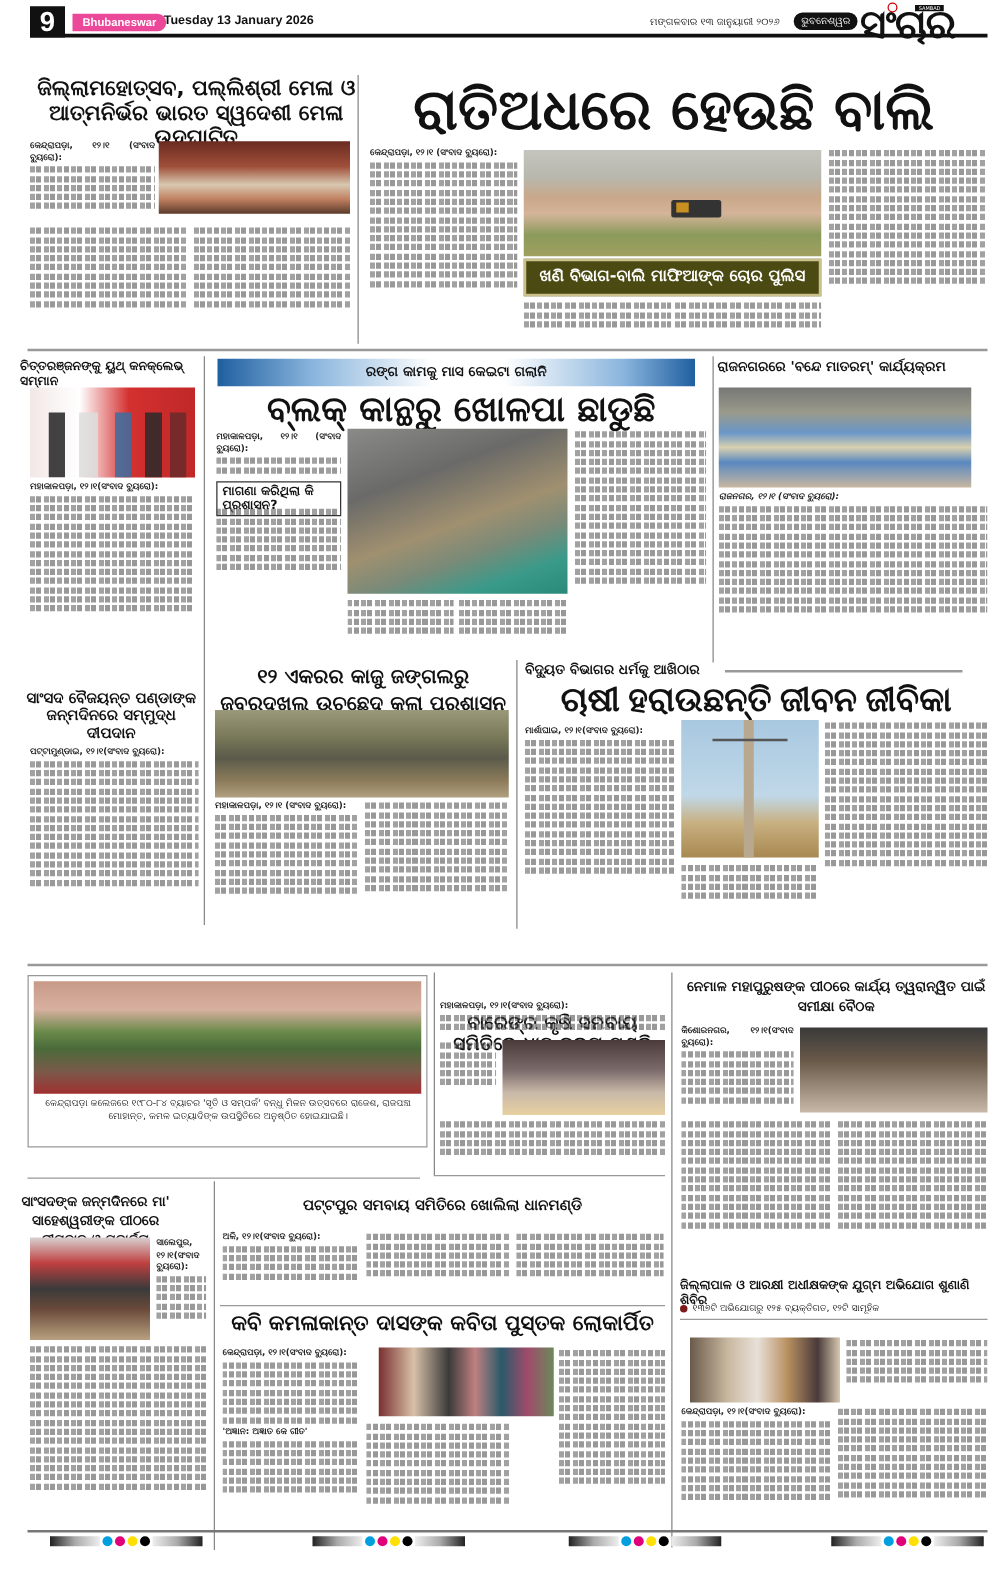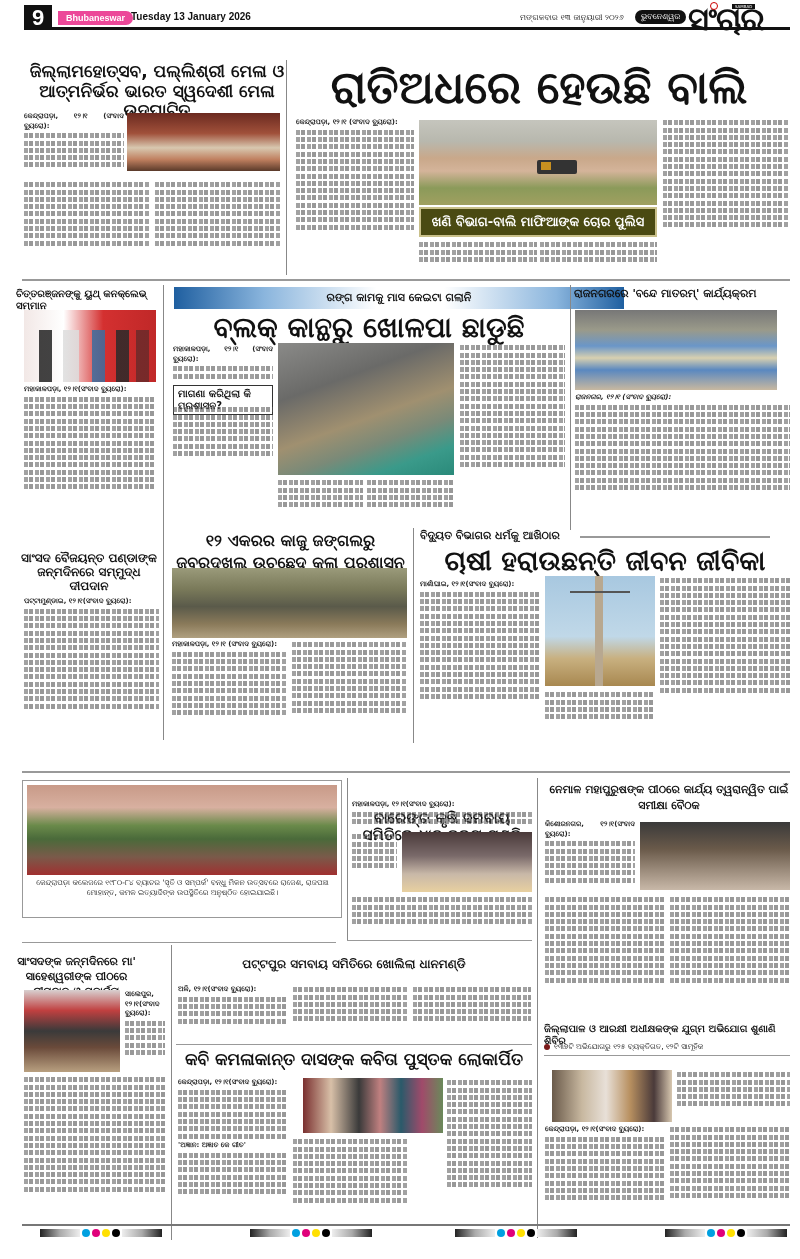--- a/index.html
+++ b/index.html
@@ -120,21 +120,21 @@
     <div style="position:absolute;left:15px;top:20px;width:110px;height:52px;background:linear-gradient(90deg,#222 0 12%,transparent 12% 22%,#ddd 22% 36%,transparent 36% 48%,#3a6ea0 48% 60%,transparent 60% 70%,#2a2a2a 70% 82%,transparent 82% 88%,#6a2a2a 88% 100%);opacity:.85;"></div>
   </div>
   <div class="abs txt" style="left:24px;top:385px;width:132px;height:135px;">
     <b>ମହାକାଳପଡ଼ା, ୧୨।୧(ସଂବାଦ ବ୍ୟୁରୋ):</b>
     <span class="line-fill"></span><span class="line-fill"></span><span class="line-fill"></span><span class="line-fill"></span><span class="line-fill"></span><span class="line-fill"></span><span class="line-fill"></span><span class="line-fill"></span><span class="line-fill"></span><span class="line-fill"></span><span class="line-fill"></span><span class="line-fill"></span><span class="line-fill"></span>
   </div>
 </div>
 <div class="vrule" style="left:163px;top:285px;height:455px;"></div>
 
 <div>
-  <div class="kicker-bar" style="left:174px;top:287px;width:450px;">ରଙ୍ଗ କାମକୁ ମାସ କେଇଟା ଗଲାନି</div>
+  <div class="kicker-bar" style="left:174px;top:287px;width:382px;">ରଙ୍ଗ କାମକୁ ମାସ କେଇଟା ଗଲାନି</div>
   <div class="hl" style="left:170px;top:312px;width:398px;font-size:28px;">ବ୍ଲକ୍ କାନ୍ଥରୁ ଖୋଳପା ଛାଡୁଛି</div>
   <div class="abs txt" style="left:173px;top:345px;width:100px;height:38px;">
     <b>ମହାକାଳପଡ଼ା, ୧୨।୧ (ସଂବାଦ ବ୍ୟୁରୋ):</b>
     <span class="line-fill"></span><span class="line-fill"></span>
   </div>
   <div class="subbox" style="left:173px;top:385px;width:100px;">ମାଗଣା କରିଥିଲା କି ପ୍ରଶାସନ?</div>
   <div class="abs txt" style="left:173px;top:405px;width:100px;height:70px;">
     <span class="line-fill"></span>
       <span class="line-fill"></span>
       <span class="line-fill"></span>
@@ -213,21 +213,21 @@
       <span class="line-fill"></span>
       <span class="line-fill"></span>
       <span class="line-fill"></span>
   </div>
 </div>
 <div class="vrule" style="left:413px;top:528px;height:215px;"></div>
 
 <div>
   <div class="hl" style="left:420px;top:530px;width:280px;font-size:11px;text-align:left;">ବିଦ୍ୟୁତ ବିଭାଗର ଧର୍ମକୁ ଆଖିଠାର</div>
   <div style="position:absolute;left:580px;top:536px;width:190px;height:1.5px;background:#999;"></div>
-  <div class="hl" style="left:418px;top:545px;width:374px;font-size:27px;">ଚାଷୀ ହରାଉଛନ୍ତି ଜୀବନ ଜୀବିକା</div>
+  <div class="hl" style="left:418px;top:545px;width:374px;font-size:27px;font-family:Liberation Serif, serif;">ଚାଷୀ ହରାଉଛନ୍ତି ଜୀବନ ଜୀବିକା</div>
   <div class="abs txt" style="left:420px;top:580px;width:120px;height:160px;">
     <b>ମାର୍ଶାଘାଇ, ୧୨।୧(ସଂବାଦ ବ୍ୟୁରୋ):</b>
     <span class="line-fill"></span><span class="line-fill"></span><span class="line-fill"></span><span class="line-fill"></span><span class="line-fill"></span><span class="line-fill"></span><span class="line-fill"></span><span class="line-fill"></span><span class="line-fill"></span><span class="line-fill"></span><span class="line-fill"></span><span class="line-fill"></span><span class="line-fill"></span><span class="line-fill"></span><span class="line-fill"></span>
   </div>
   <div class="photo" style="left:545px;top:576px;width:110px;height:110px;background:linear-gradient(180deg,#a8c8e0 0%,#c0d8e8 55%,#c8b080 75%,#a88850 100%);">
     <div style="position:absolute;left:50px;top:0;width:8px;height:110px;background:#b8a890;"></div>
     <div style="position:absolute;left:25px;top:15px;width:60px;height:2px;background:#555;"></div>
   </div>
   <div class="abs txt" style="left:545px;top:690px;width:110px;height:50px;">
     <span class="line-fill"></span>

